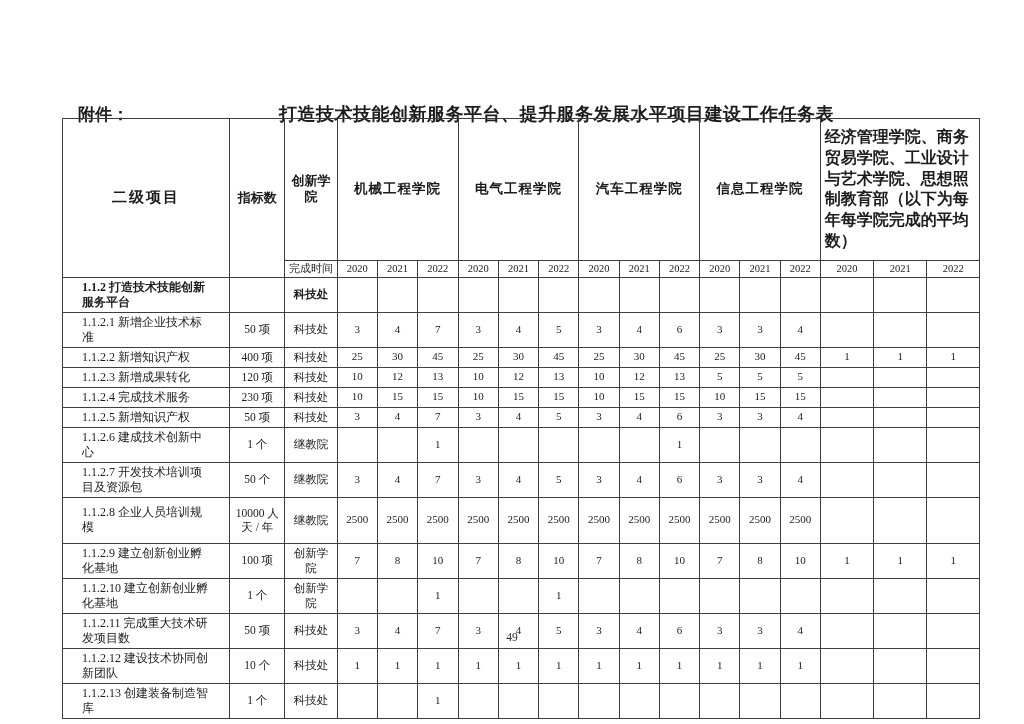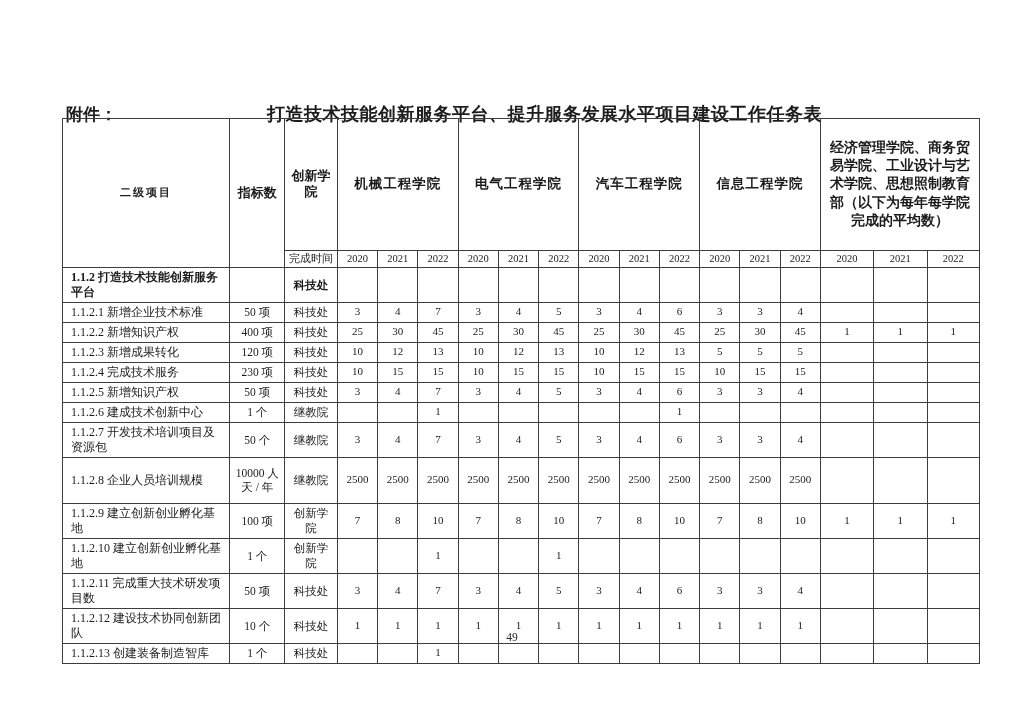--- a/index.html
+++ b/index.html
@@ -8,21 +8,21 @@
     position: relative;
     width: 1024px;
     height: 724px;
     background: #ffffff;
     font-family: "Liberation Serif", "DejaVu Serif", serif;
     color: #1c1c1c;
     overflow: hidden;
   }
   .title-line {
     position: absolute;
-    left: 54px;
+    left: 66px;
     top: 88px;
     width: 918px;
     display: flex;
     align-items: baseline;
   }
   .attach-label {
     font-weight: bold;
     font-size: 17px;
     white-space: nowrap;
     margin-left: 12px;
@@ -47,28 +47,28 @@
     border: 1px solid #3d3d3d;
     padding: 1px 3px;
     text-align: center;
     vertical-align: middle;
     line-height: 1.25;
     font-size: 11px;
     overflow: hidden;
   }
   .task-table th { font-weight: bold; font-size: 13px; }
   th.college-hdr { height: 96px; font-size: 13.5px; letter-spacing: 1px; }
-  th.avg-hdr { font-size: 14px; letter-spacing: 0; text-align: center; line-height: 1.3; padding: 20px 4px; }
-  th.proj-hdr { font-size: 11px; letter-spacing: 2px; }
+  th.avg-hdr { font-size: 16px; letter-spacing: 0; text-align: left; line-height: 1.3; padding: 8px 4px; }
+  th.proj-hdr { font-size: 15px; letter-spacing: 2px; }
   th.time-hdr { font-weight: normal; font-size: 11px; }
   th.year-hdr { font-weight: normal; font-size: 10.5px; height: 14px; }
   td.proj {
     text-align: left;
     font-size: 12px;
-    padding: 2px 8px;
+    padding: 2px 19px;
   }
   td.bold-cell { font-weight: bold; font-size: 12px; }
   td.ind, td.dept { font-size: 11.5px; }
   td.val { font-size: 11px; }
   tr.h1 td { height: 20px; }
   tr.h2 td { height: 31px; }
   tr.h3 td { height: 46px; }
   .page-number {
     position: absolute;
     top: 631px;

